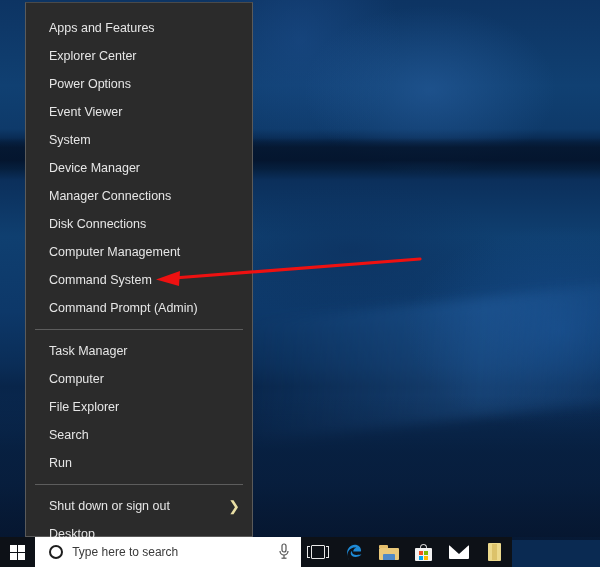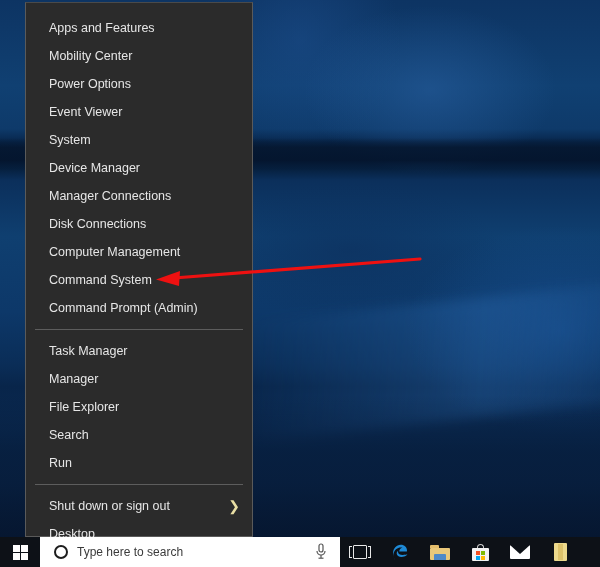--- a/index.html
+++ b/index.html
@@ -102,21 +102,21 @@
   #arrow {
     position: absolute;
     left: 150px; top: 248px;
     width: 285px; height: 45px;
     pointer-events: none;
   }
 
   
   #taskbar {
     position: absolute; left: 0; bottom: 0;
-    width: 600px; height: 30px;
+    width: 512px; height: 30px;
     background: #0d1117;
     display: flex; align-items: stretch;
   }
   #start-button {
     width: 40px; height: 30px;
     display: flex; align-items: center; justify-content: center;
     cursor: default;
   }
   .winlogo {
     width: 15px; height: 15px;
@@ -239,35 +239,35 @@
 <div id="screen">
 
   <div id="wallpaper"></div>
   <div id="wall-band"></div>
   <div id="wall-sweep"></div>
   <div id="wall-dark-lower"></div>
 
   <div id="winx-menu">
     <ul class="menu-list" id="group-1">
         <li class="menu-item"><span class="label">Apps and Features</span></li>
-        <li class="menu-item"><span class="label">Mobility Center</span></li>
+        <li class="menu-item"><span class="label">Explorer Center</span></li>
         <li class="menu-item"><span class="label">Power Options</span></li>
         <li class="menu-item"><span class="label">Event Viewer</span></li>
         <li class="menu-item"><span class="label">System</span></li>
         <li class="menu-item"><span class="label">Device Manager</span></li>
         <li class="menu-item"><span class="label">Manager Connections</span></li>
         <li class="menu-item"><span class="label">Disk Connections</span></li>
         <li class="menu-item"><span class="label">Computer Management</span></li>
         <li class="menu-item"><span class="label">Command System</span></li>
         <li class="menu-item"><span class="label">Command Prompt (Admin)</span></li>
       </ul>
     <li class="menu-sep"></li>
     <ul class="menu-list" id="group-2">
         <li class="menu-item"><span class="label">Task Manager</span></li>
-        <li class="menu-item"><span class="label">Manager</span></li>
+        <li class="menu-item"><span class="label">Computer</span></li>
         <li class="menu-item"><span class="label">File Explorer</span></li>
         <li class="menu-item"><span class="label">Search</span></li>
         <li class="menu-item"><span class="label">Run</span></li>
       </ul>
     <li class="menu-sep"></li>
     <ul class="menu-list" id="group-3">
         <li class="menu-item"><span class="label">Shut down or sign out</span><span class="chev">❯</span></li>
         <li class="menu-item"><span class="label">Desktop</span></li>
       </ul>
   </div>

